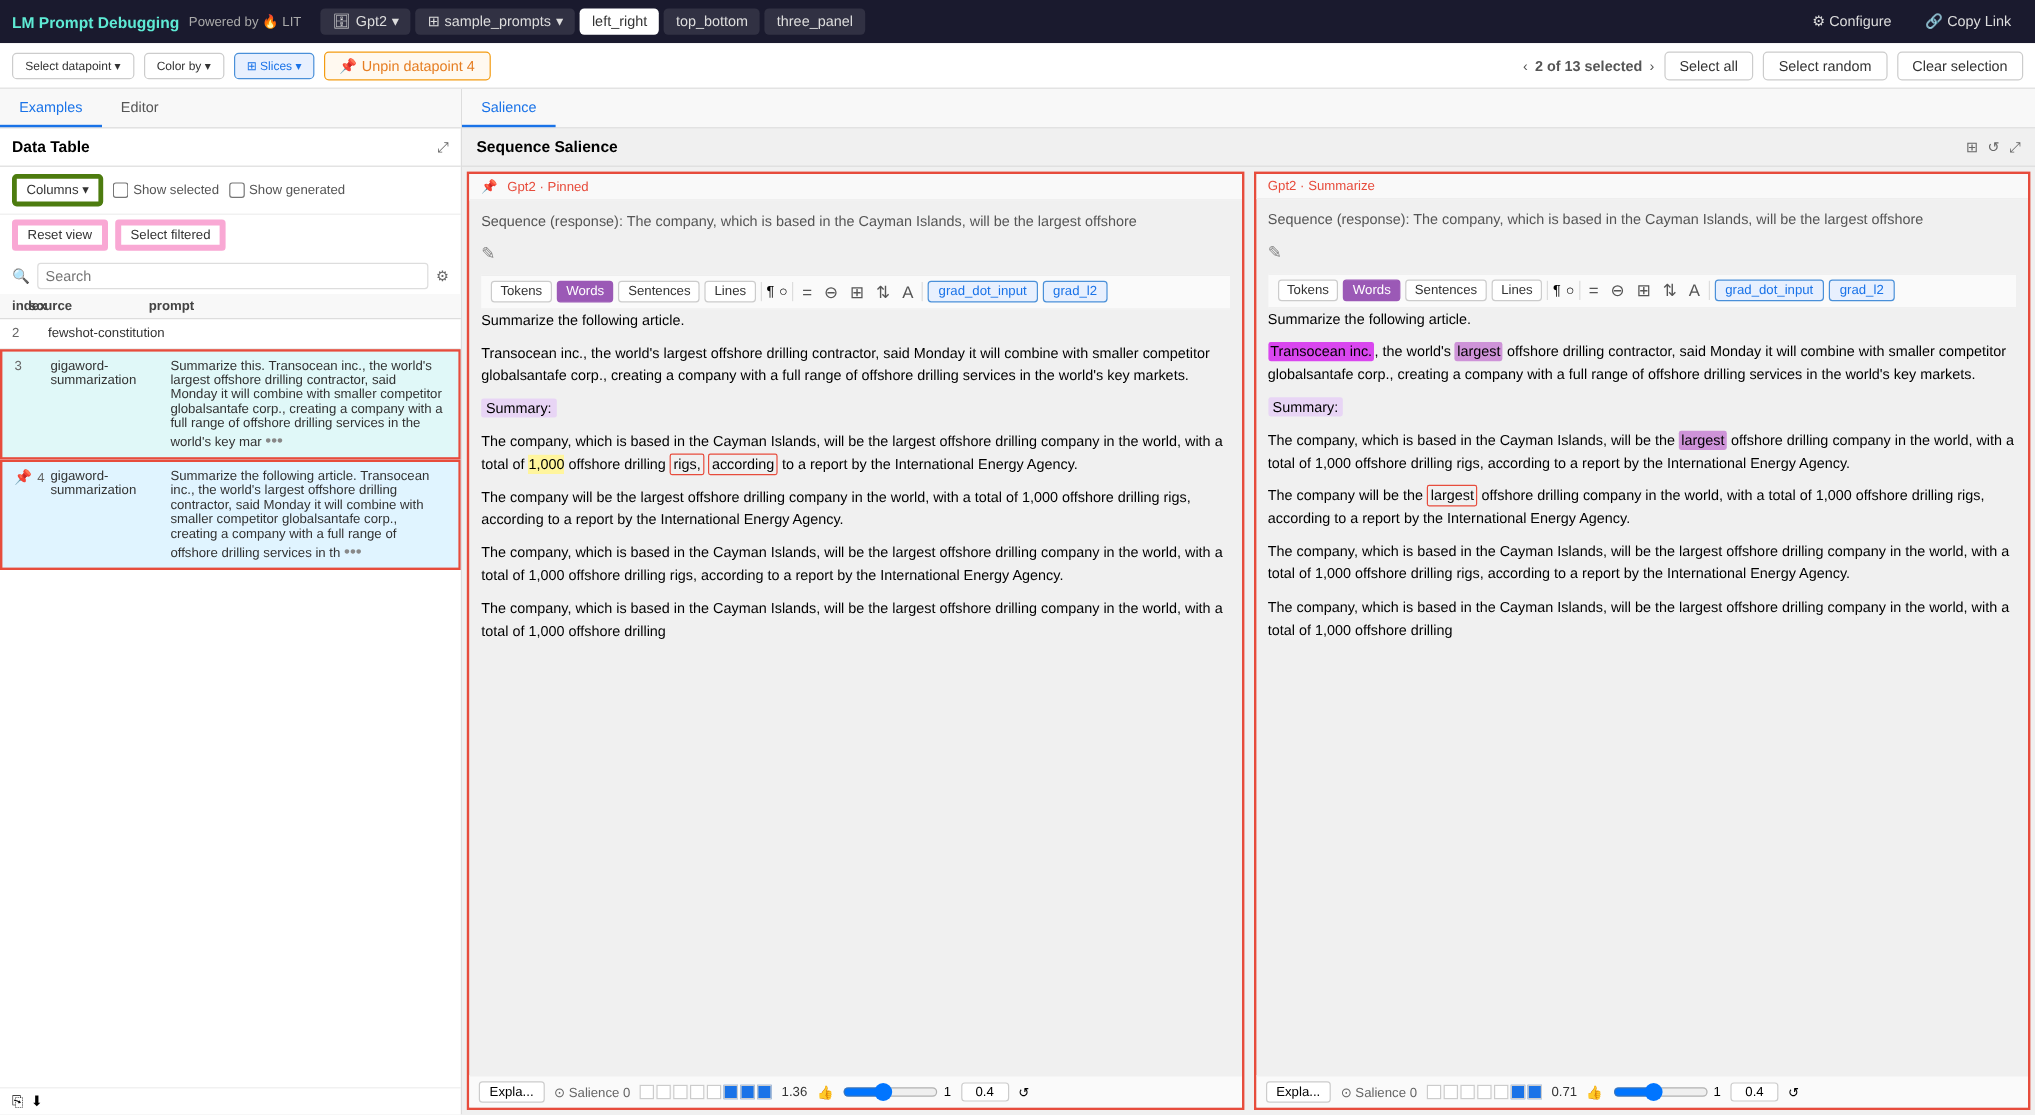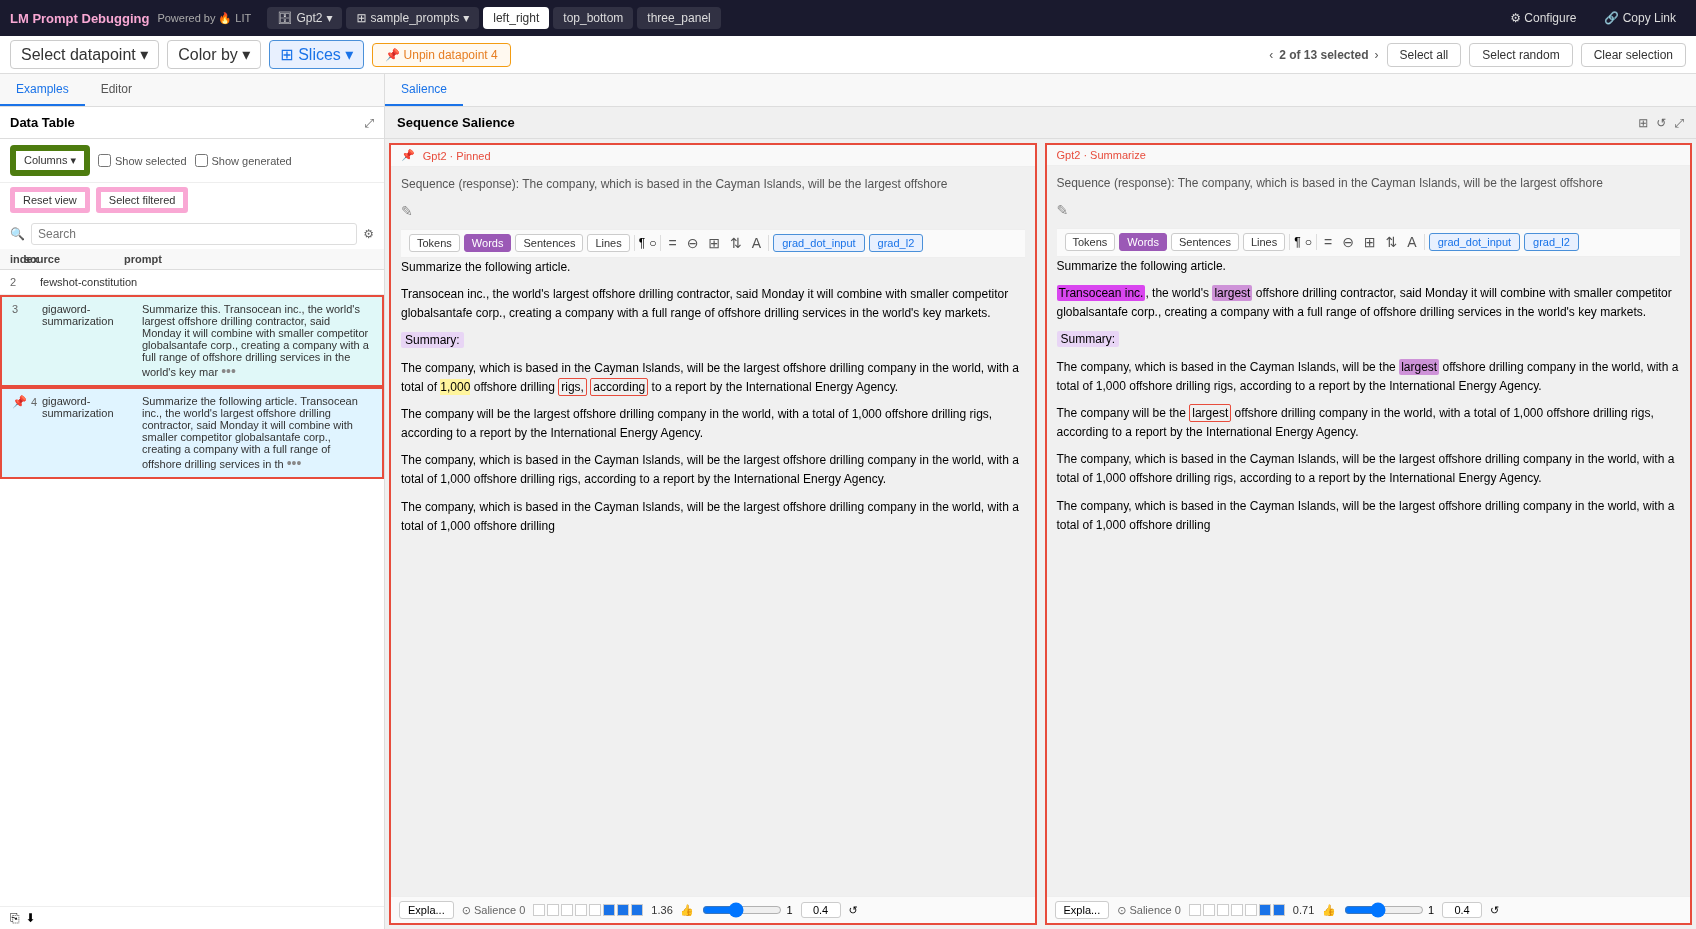--- a/index.html
+++ b/index.html
@@ -3,21 +3,21 @@
   <meta charset="utf-8">
   <style>
     * { box-sizing: border-box; margin: 0; padding: 0; }
     body { font-family: -apple-system, BlinkMacSystemFont, 'Segoe UI', sans-serif; font-size: 12px; background: #f0f0f0; overflow: hidden; }
 
     
     .top-nav {
       display: flex; align-items: center; background: #1a1a2e; color: #fff;
       height: 36px; padding: 0 10px; gap: 8px; flex-shrink: 0;
     }
-    .top-nav .app-title { font-weight: 700; font-size: 13px; color: #f9a8d4; white-space: nowrap; }
+    .top-nav .app-title { font-weight: 700; font-size: 13px; color: #5eead4; white-space: nowrap; }
     .top-nav .powered-by { font-size: 11px; color: #aaa; white-space: nowrap; }
     .top-nav .nav-tabs { display: flex; gap: 4px; margin-left: 8px; }
     .nav-tab {
       display: flex; align-items: center; gap: 4px; padding: 4px 10px;
       background: rgba(255,255,255,0.1); border-radius: 4px; cursor: pointer;
       font-size: 12px; color: #ddd; white-space: nowrap;
     }
     .nav-tab.active { background: #fff; color: #333; }
     .top-nav-spacer { flex: 1; }
     .configure-btn {
@@ -30,21 +30,21 @@
     }
 
     
     .toolbar {
       display: flex; align-items: center; background: #fff; border-bottom: 1px solid #ddd;
       height: 38px; padding: 0 10px; gap: 8px; flex-shrink: 0;
     }
     .toolbar-btn {
       display: flex; align-items: center; gap: 4px; padding: 4px 10px;
       border: 1px solid #ccc; border-radius: 4px; background: #fff;
-      cursor: pointer; font-size: 16px; color: #333; white-space: nowrap;
+      cursor: pointer; font-size: 10px; color: #333; white-space: nowrap;
     }
     .toolbar-btn.active { background: #e8f0fe; border-color: #4a90d9; color: #1a73e8; }
     .unpin-btn {
       display: flex; align-items: center; gap: 4px; padding: 4px 12px;
       border: 1px solid #f39c12; border-radius: 4px; background: #fff9f0;
       cursor: pointer; font-size: 12px; color: #e67e22;
     }
     .spacer { flex: 1; }
     .selection-info {
       display: flex; align-items: center; gap: 6px; font-size: 12px; color: #555;
@@ -80,21 +80,21 @@
     }
     .data-table-title { font-weight: 600; font-size: 13px; text-align: right; }
     .expand-icon { cursor: pointer; color: #666; }
 
     .table-controls {
       padding: 6px 10px; border-bottom: 1px solid #eee;
       display: flex; align-items: center; gap: 8px; flex-wrap: wrap;
     }
     .columns-btn {
       display: flex; align-items: center; gap: 4px; padding: 3px 8px;
-      border: 6px solid #4d7c0f; border-radius: 4px; background: #fff;
+      border: 4px solid #4d7c0f; border-radius: 4px; background: #fff;
       cursor: pointer; font-size: 11px; color: #333;
     }
     .checkbox-label {
       display: flex; align-items: center; gap: 4px; font-size: 11px; color: #555;
       cursor: pointer;
     }
     .table-actions {
       padding: 4px 10px 6px; display: flex; align-items: center; gap: 6px;
     }
     .reset-btn, .select-filtered-btn {

